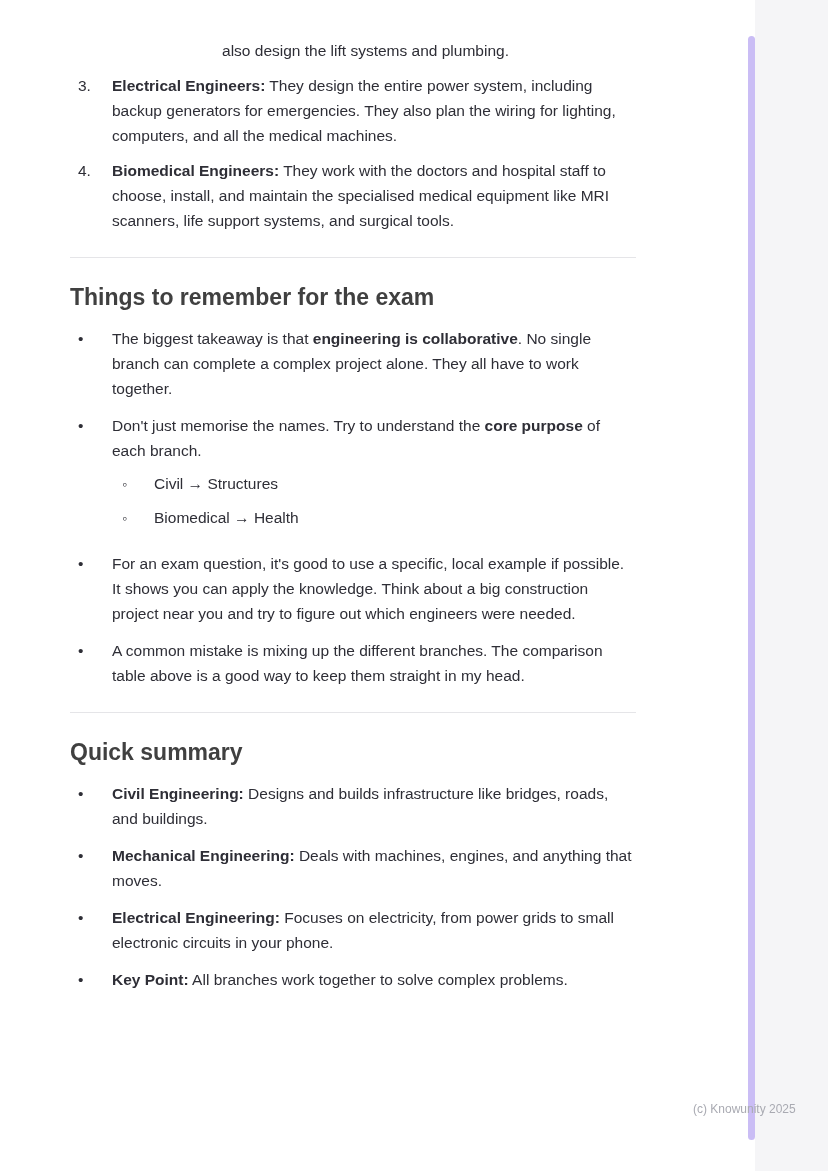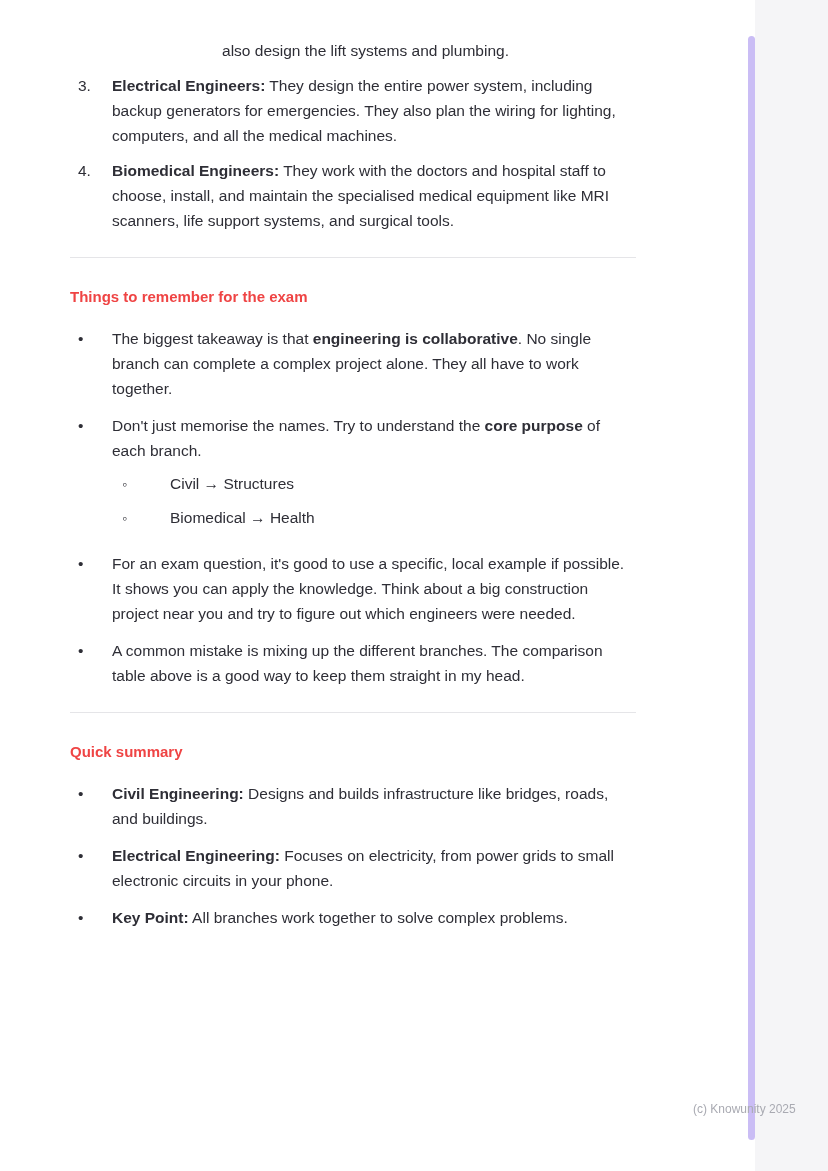--- a/index.html
+++ b/index.html
@@ -67,33 +67,33 @@
   .marker {
     flex: 0 0 25px;
     width: 25px;
     padding-left: 8px;
   }
   .marker.bullet::before { content: "\2022"; }
   .marker.circle { flex: 0 0 15px; width: 15px; padding-left: 0; }
   .marker.circle::before { content: "\25E6"; font-size: 14px; }
   .li-body { flex: 1 1 auto; margin-left: 17px; }
   .sub-list { margin: 8px 0 0 10px; }
-  .sub-list .li { margin-bottom: 8px; gap: 16px; }
+  .sub-list .li { margin-bottom: 8px; }
   hr.divider {
     border: none;
     border-top: 1px solid #e5e5e8;
     margin: 24px 0 0 0;
     width: 566px;
   }
   h2.section-heading {
     margin: 24px 0 14px 0;
-    font-size: 15px;
+    font-size: 23px;
     line-height: 30px;
     font-weight: 700;
-    color: #ef4444;
+    color: #404040;
   }
 </style>
 </head>
 <body>
 
 <div class="canvas">
   <div class="right-gutter"></div>
 
   <div class="content">
     <p class="continuation">also design the lift systems and plumbing.</p>
@@ -143,20 +143,24 @@
     <hr class="divider">
 
     <h2 class="section-heading">Quick summary</h2>
     <div class="list bullet-list">
         <div class="li">
           <span class="marker bullet"></span>
           <div class="li-body"><span class="b">Civil Engineering:</span><span> Designs and builds infrastructure like bridges, roads, and buildings.</span></div>
         </div>
         <div class="li">
           <span class="marker bullet"></span>
+          <div class="li-body"><span class="b">Mechanical Engineering:</span><span> Deals with machines, engines, and anything that moves.</span></div>
+        </div>
+        <div class="li">
+          <span class="marker bullet"></span>
           <div class="li-body"><span class="b">Electrical Engineering:</span><span> Focuses on electricity, from power grids to small electronic circuits in your phone.</span></div>
         </div>
         <div class="li">
           <span class="marker bullet"></span>
           <div class="li-body"><span class="b">Key Point:</span><span> All branches work together to solve complex problems.</span></div>
         </div>
       </div>
   </div>
 
   <div class="scrollbar-thumb"></div>

